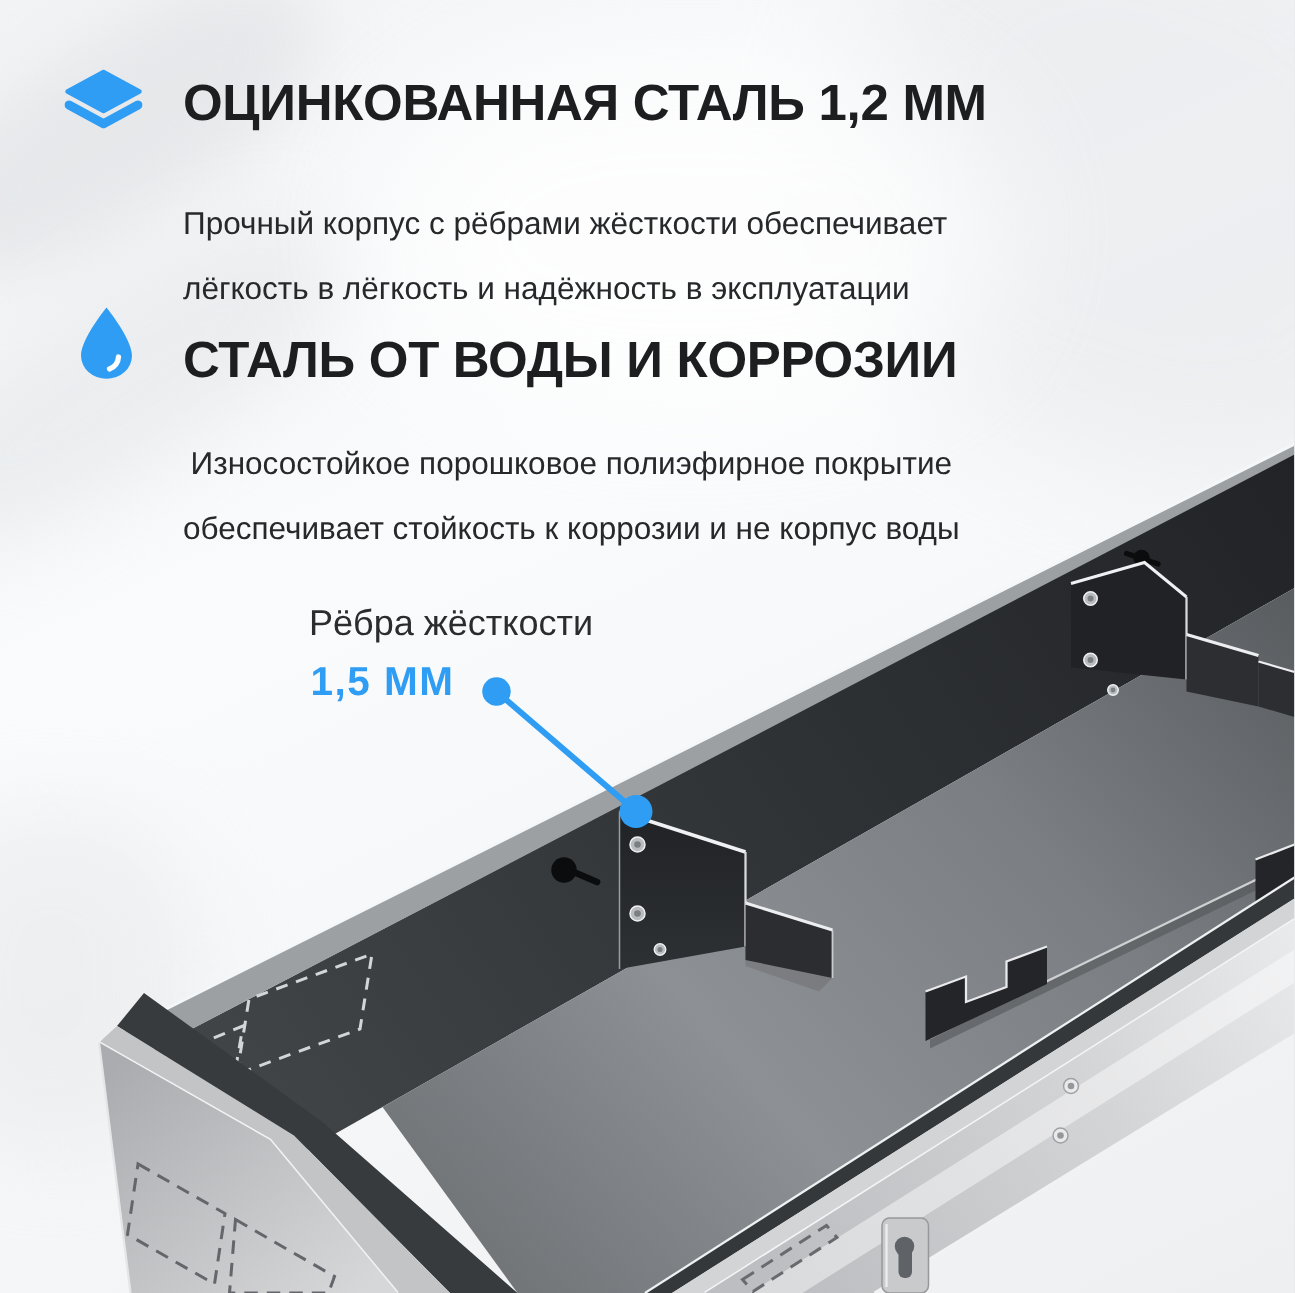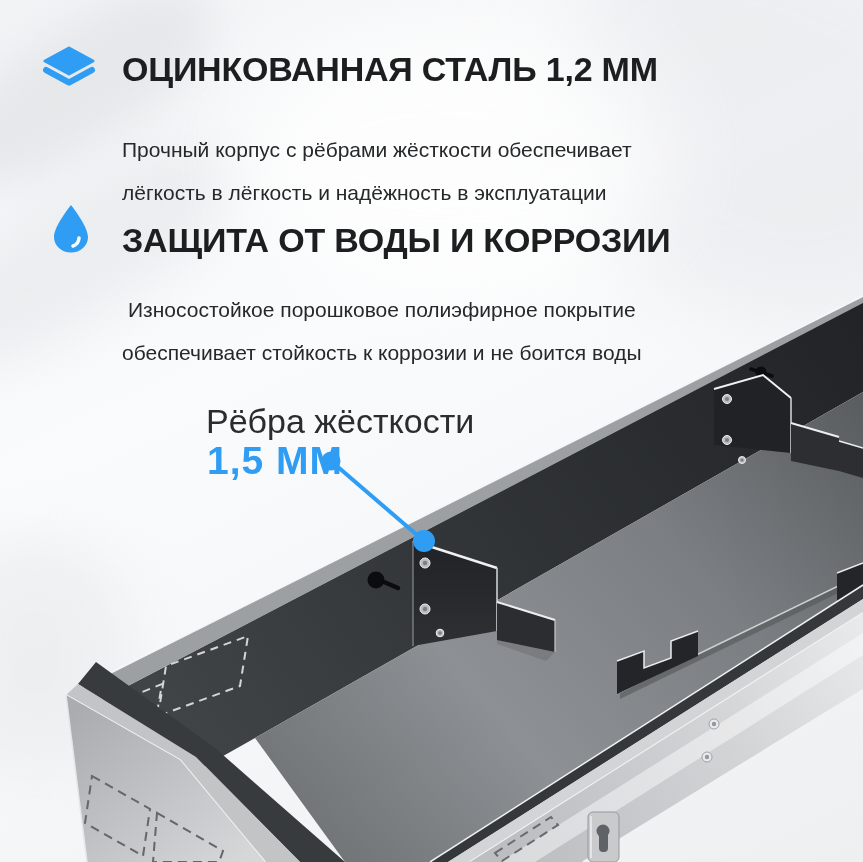--- a/index.html
+++ b/index.html
@@ -20,22 +20,22 @@
   .icon-drop{left:50px;top:204px;width:42px;height:49px;}
   .ftitle{
     position:absolute;left:122px;margin:0;font-size:34px;font-weight:800;
     letter-spacing:-.2px;color:#1d1e20;white-space:nowrap;line-height:1;
   }
   .ftitle.t1{top:52px;}
   .ftitle.t2{top:223px;}
   .fdesc{position:absolute;left:122px;font-size:21px;line-height:43px;color:#26282a;white-space:nowrap;}
   .fdesc.d1{top:128px;}
   .fdesc.d2{top:288px;text-align:center;}
-  .callout-label{position:absolute;left:206px;top:402px;font-size:34px;font-weight:500;color:#2a2c2e;white-space:nowrap;}
-  .callout-value{position:absolute;left:207px;top:439px;font-size:39px;font-weight:800;letter-spacing:1px;color:#2f9df3;white-space:nowrap;}
+  .callout-label{position:absolute;left:206px;top:402px;font-size:24px;font-weight:500;color:#2a2c2e;white-space:nowrap;}
+  .callout-value{position:absolute;left:207px;top:439px;font-size:27px;font-weight:800;letter-spacing:1px;color:#2f9df3;white-space:nowrap;}
 </style>
 </head>
 <body>
 
 <div class="stage">
 
   <div class="blur b1"></div>
   <div class="blur b2"></div>
   <div class="blur b3"></div>
   <div class="blur b4"></div>
@@ -188,22 +188,22 @@
     <div>Прочный корпус с рёбрами жёсткости обеспечивает</div>
     <div>лёгкость в лёгкость и надёжность в эксплуатации</div>
   </div>
 
   <div class="icon-box icon-drop">
     <svg viewBox="0 0 42 49" width="42" height="49">
       <path d="M21,1 C21,1 4,22 4,33 a17,15.5 0 0 0 34,0 C38,22 21,1 21,1 Z" fill="#2f9df3"></path>
       <path d="M29,34 a9,9 0 0 1 -6,8" fill="none" stroke="#ffffff" stroke-width="3.5" stroke-linecap="round"></path>
     </svg>
   </div>
-  <h2 class="ftitle t2">ЗАЩИТА ОТ ВОДЫ И КОРРОЗИИ</h2>
+  <h2 class="ftitle t2">СТАЛЬ ОТ ВОДЫ И КОРРОЗИИ</h2>
   <div class="fdesc d2">
     <div>Износостойкое порошковое полиэфирное покрытие</div>
-    <div>обеспечивает стойкость к коррозии и не боится воды</div>
+    <div>обеспечивает стойкость к коррозии и не корпус воды</div>
   </div>
 
   <div class="callout-label">Рёбра жёсткости</div>
   <div class="callout-value">1,5 ММ</div>
 
 </div>
 
 </body></html>

